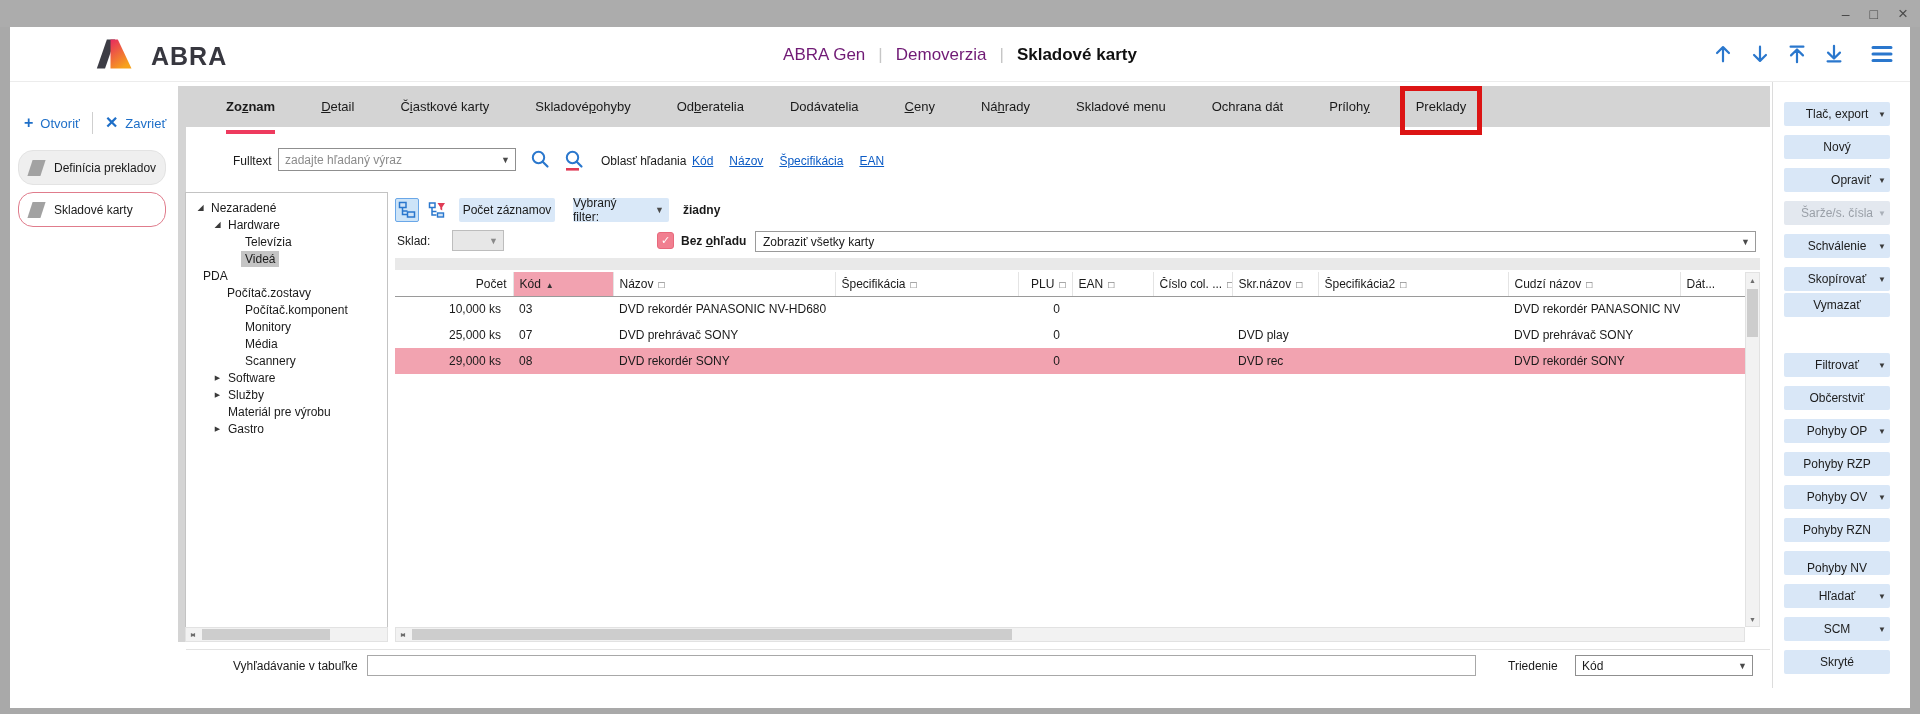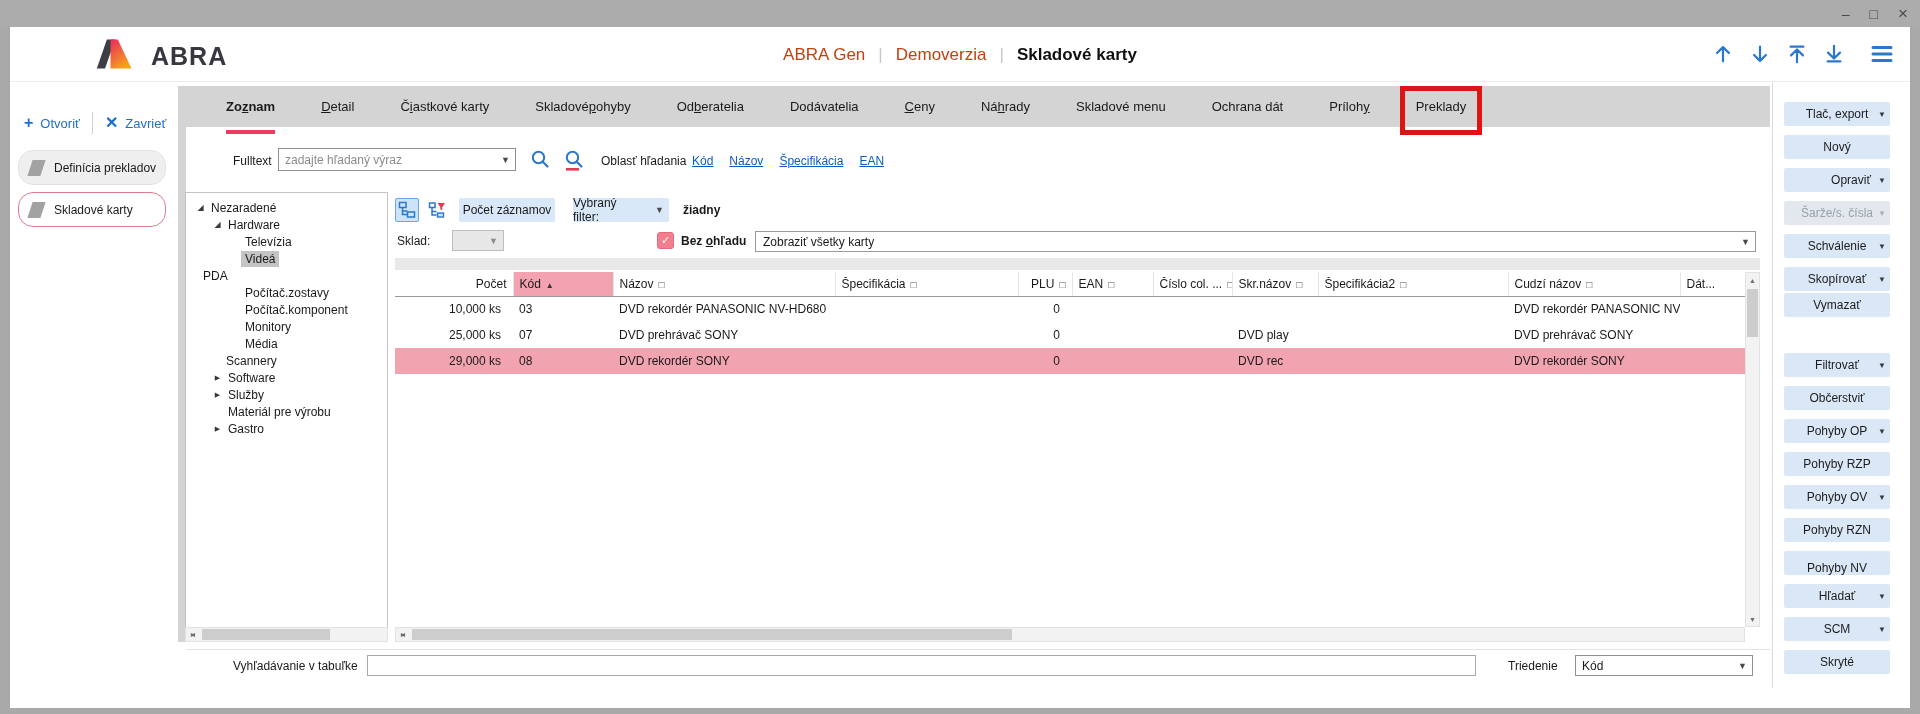--- a/index.html
+++ b/index.html
@@ -11,21 +11,21 @@
   .win-controls { position:absolute; right:12px; top:0; height:27px; display:flex; align-items:center; gap:20px; }
   .win-glyph { color:#4a4a4a; font-size:14px; line-height:1; cursor:default; }
 
   .app { position:absolute; left:10px; top:27px; width:1900px; height:681px; background:#fff; }
 
   
   .app-header { position:absolute; left:0; top:0; width:1900px; height:55px; background:#fff; border-bottom:1px solid #ececec; }
   .logo { position:absolute; left:85px; top:10px; display:flex; align-items:center; gap:14px; }
   .brand-text { font-size:25px; font-weight:bold; color:#37373f; letter-spacing:1px; }
   .app-title { position:absolute; left:0; right:0; top:0; height:55px; display:flex; align-items:center; justify-content:center; gap:13px; font-size:17px; }
-  .crumb.muted { color:#c2410c; }
+  .crumb.muted { color:#701a75; }
   .crumb.current { color:#101010; font-weight:600; }
   .crumb-sep { color:#c6c6c6; font-size:17px; }
   .nav-icons { position:absolute; right:16px; top:15px; display:flex; align-items:center; gap:15px; }
   .nav-icons > span { display:inline-flex; cursor:pointer; }
   .nav-icons > span:last-child { margin-left:10px; }
 
   
   .open-close { position:absolute; left:14px; top:85px; display:flex; align-items:center; gap:12px; }
   .oc-btn { color:#1e6fc8; font-size:13px; display:flex; align-items:center; gap:7px; cursor:pointer; }
   .oc-ico { font-size:16px; font-weight:bold; line-height:1; }
@@ -281,37 +281,37 @@
           <span class="tree-label">Televízia</span>
         </div>
         <div class="tree-item" style="padding-left: 42px;">
           <span class="tree-arrow"></span>
           <span class="tree-label selected">Videá</span>
         </div>
         <div class="tree-item" style="">
           <span class="tree-arrow"></span>
           <span class="tree-label">PDA</span>
         </div>
+        <div class="tree-item" style="padding-left: 24px;">
+          <span class="tree-arrow"></span>
+          <span class="tree-label">Počítač.zostavy</span>
+        </div>
         <div class="tree-item" style="padding-left: 42px;">
           <span class="tree-arrow"></span>
-          <span class="tree-label">Počítač.zostavy</span>
+          <span class="tree-label">Počítač.komponent</span>
         </div>
         <div class="tree-item" style="padding-left: 42px;">
           <span class="tree-arrow"></span>
-          <span class="tree-label">Počítač.komponent</span>
+          <span class="tree-label">Monitory</span>
         </div>
         <div class="tree-item" style="padding-left: 42px;">
           <span class="tree-arrow"></span>
-          <span class="tree-label">Monitory</span>
+          <span class="tree-label">Média</span>
         </div>
         <div class="tree-item" style="padding-left: 42px;">
-          <span class="tree-arrow"></span>
-          <span class="tree-label">Média</span>
-        </div>
-        <div class="tree-item" style="padding-left: 23px;">
           <span class="tree-arrow"></span>
           <span class="tree-label">Scannery</span>
         </div>
         <div class="tree-item" style="padding-left: 25px;">
           <span class="tree-arrow arr-col"></span>
           <span class="tree-label">Software</span>
         </div>
         <div class="tree-item" style="padding-left: 25px;">
           <span class="tree-arrow arr-col"></span>
           <span class="tree-label">Služby</span>

